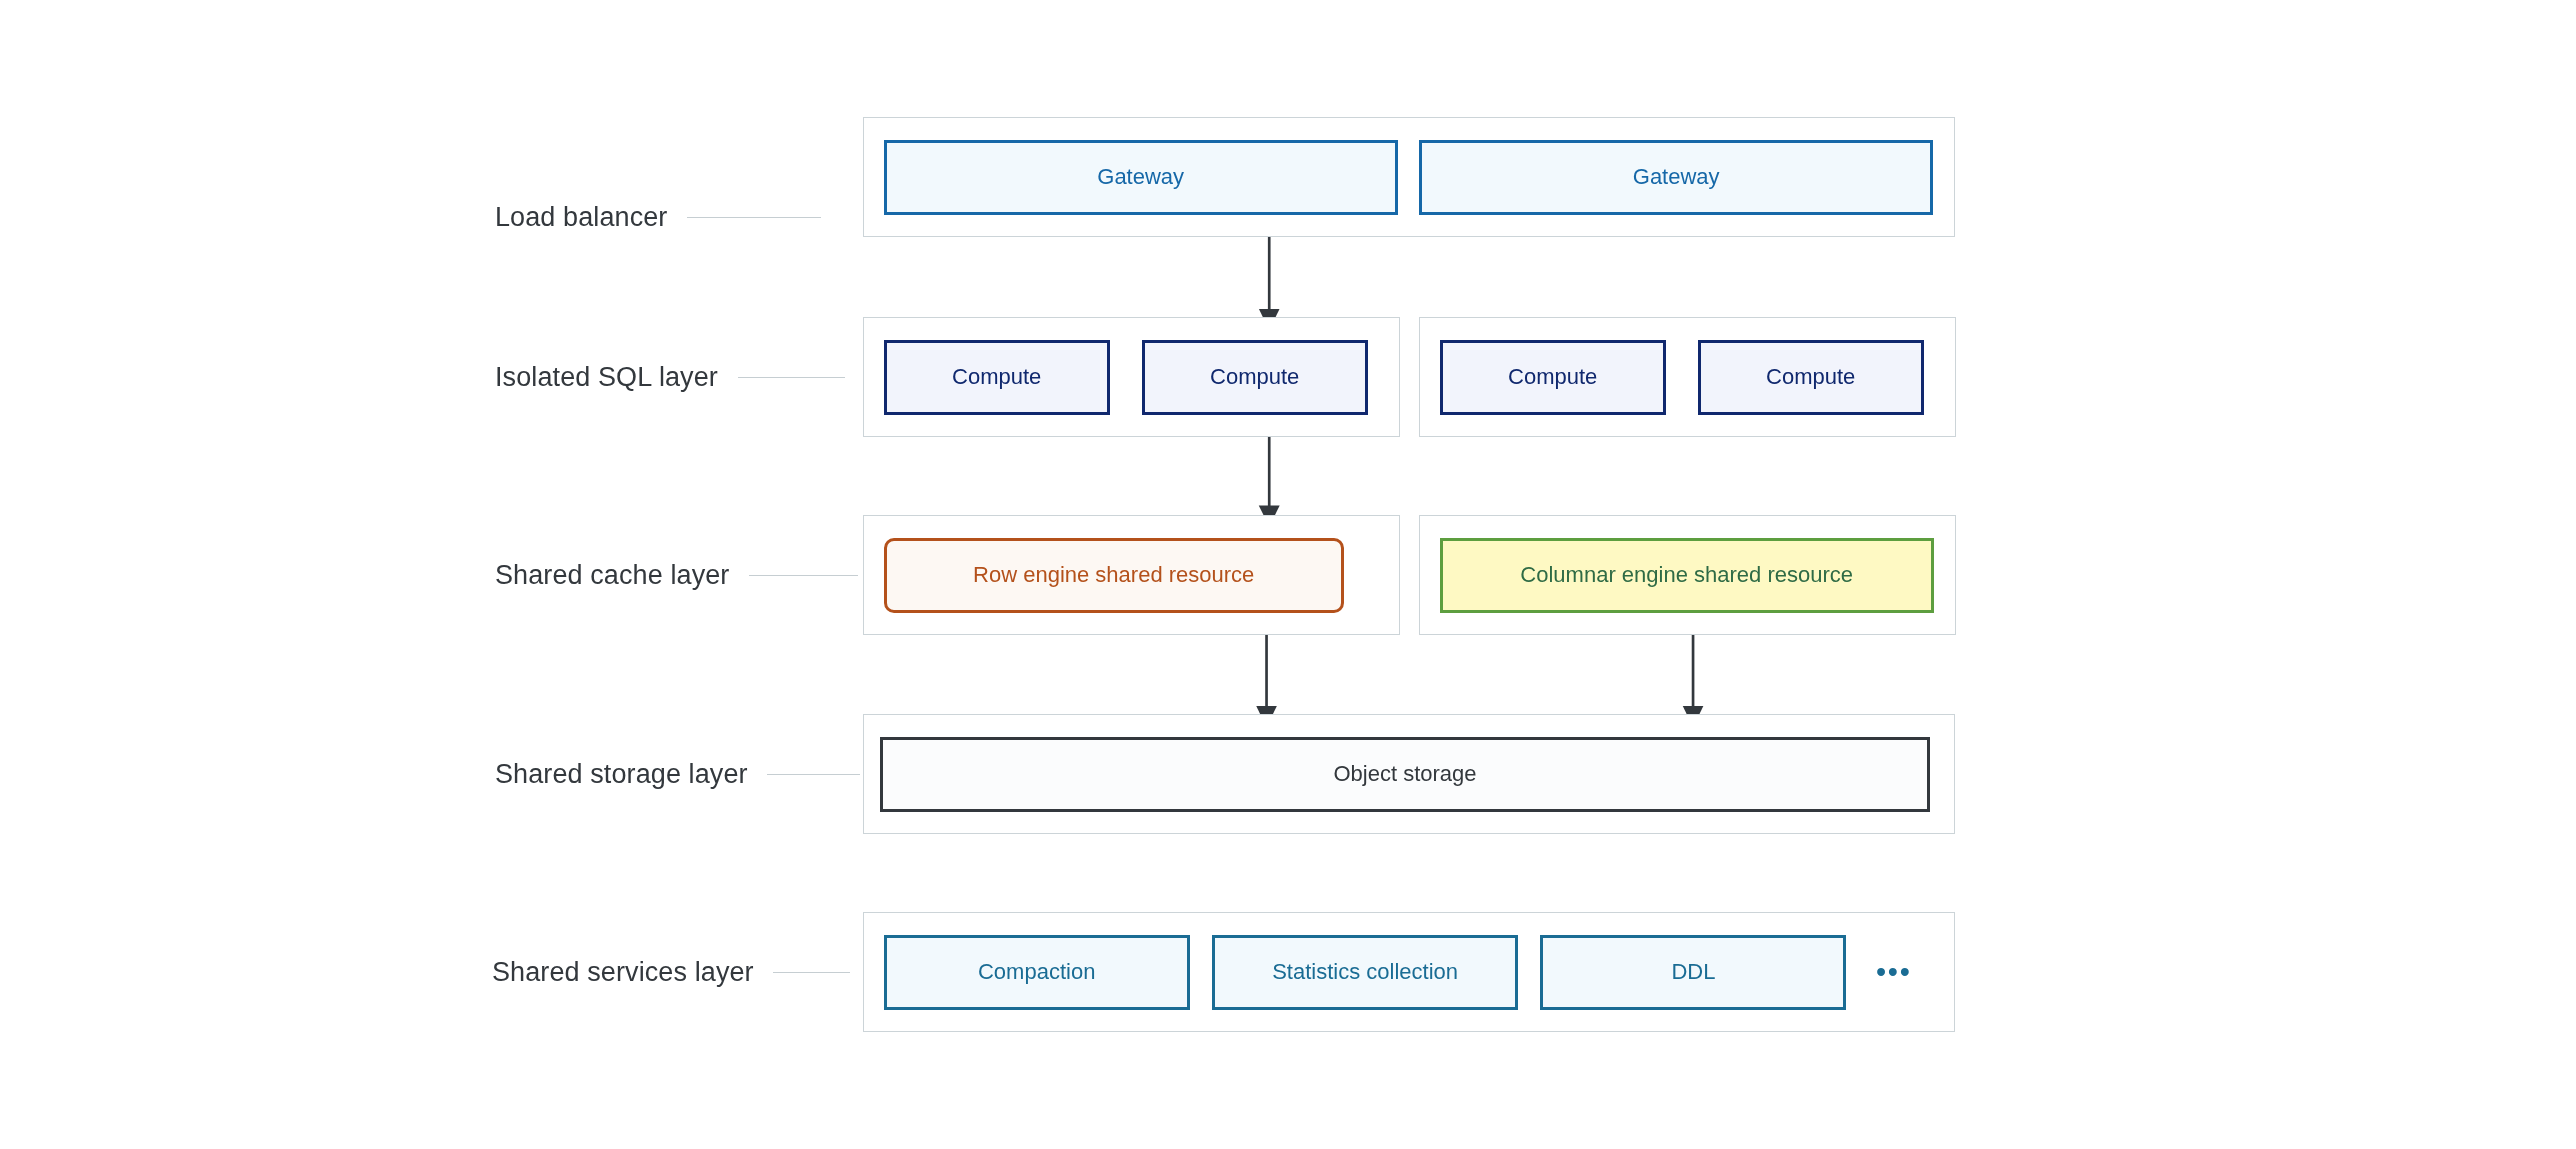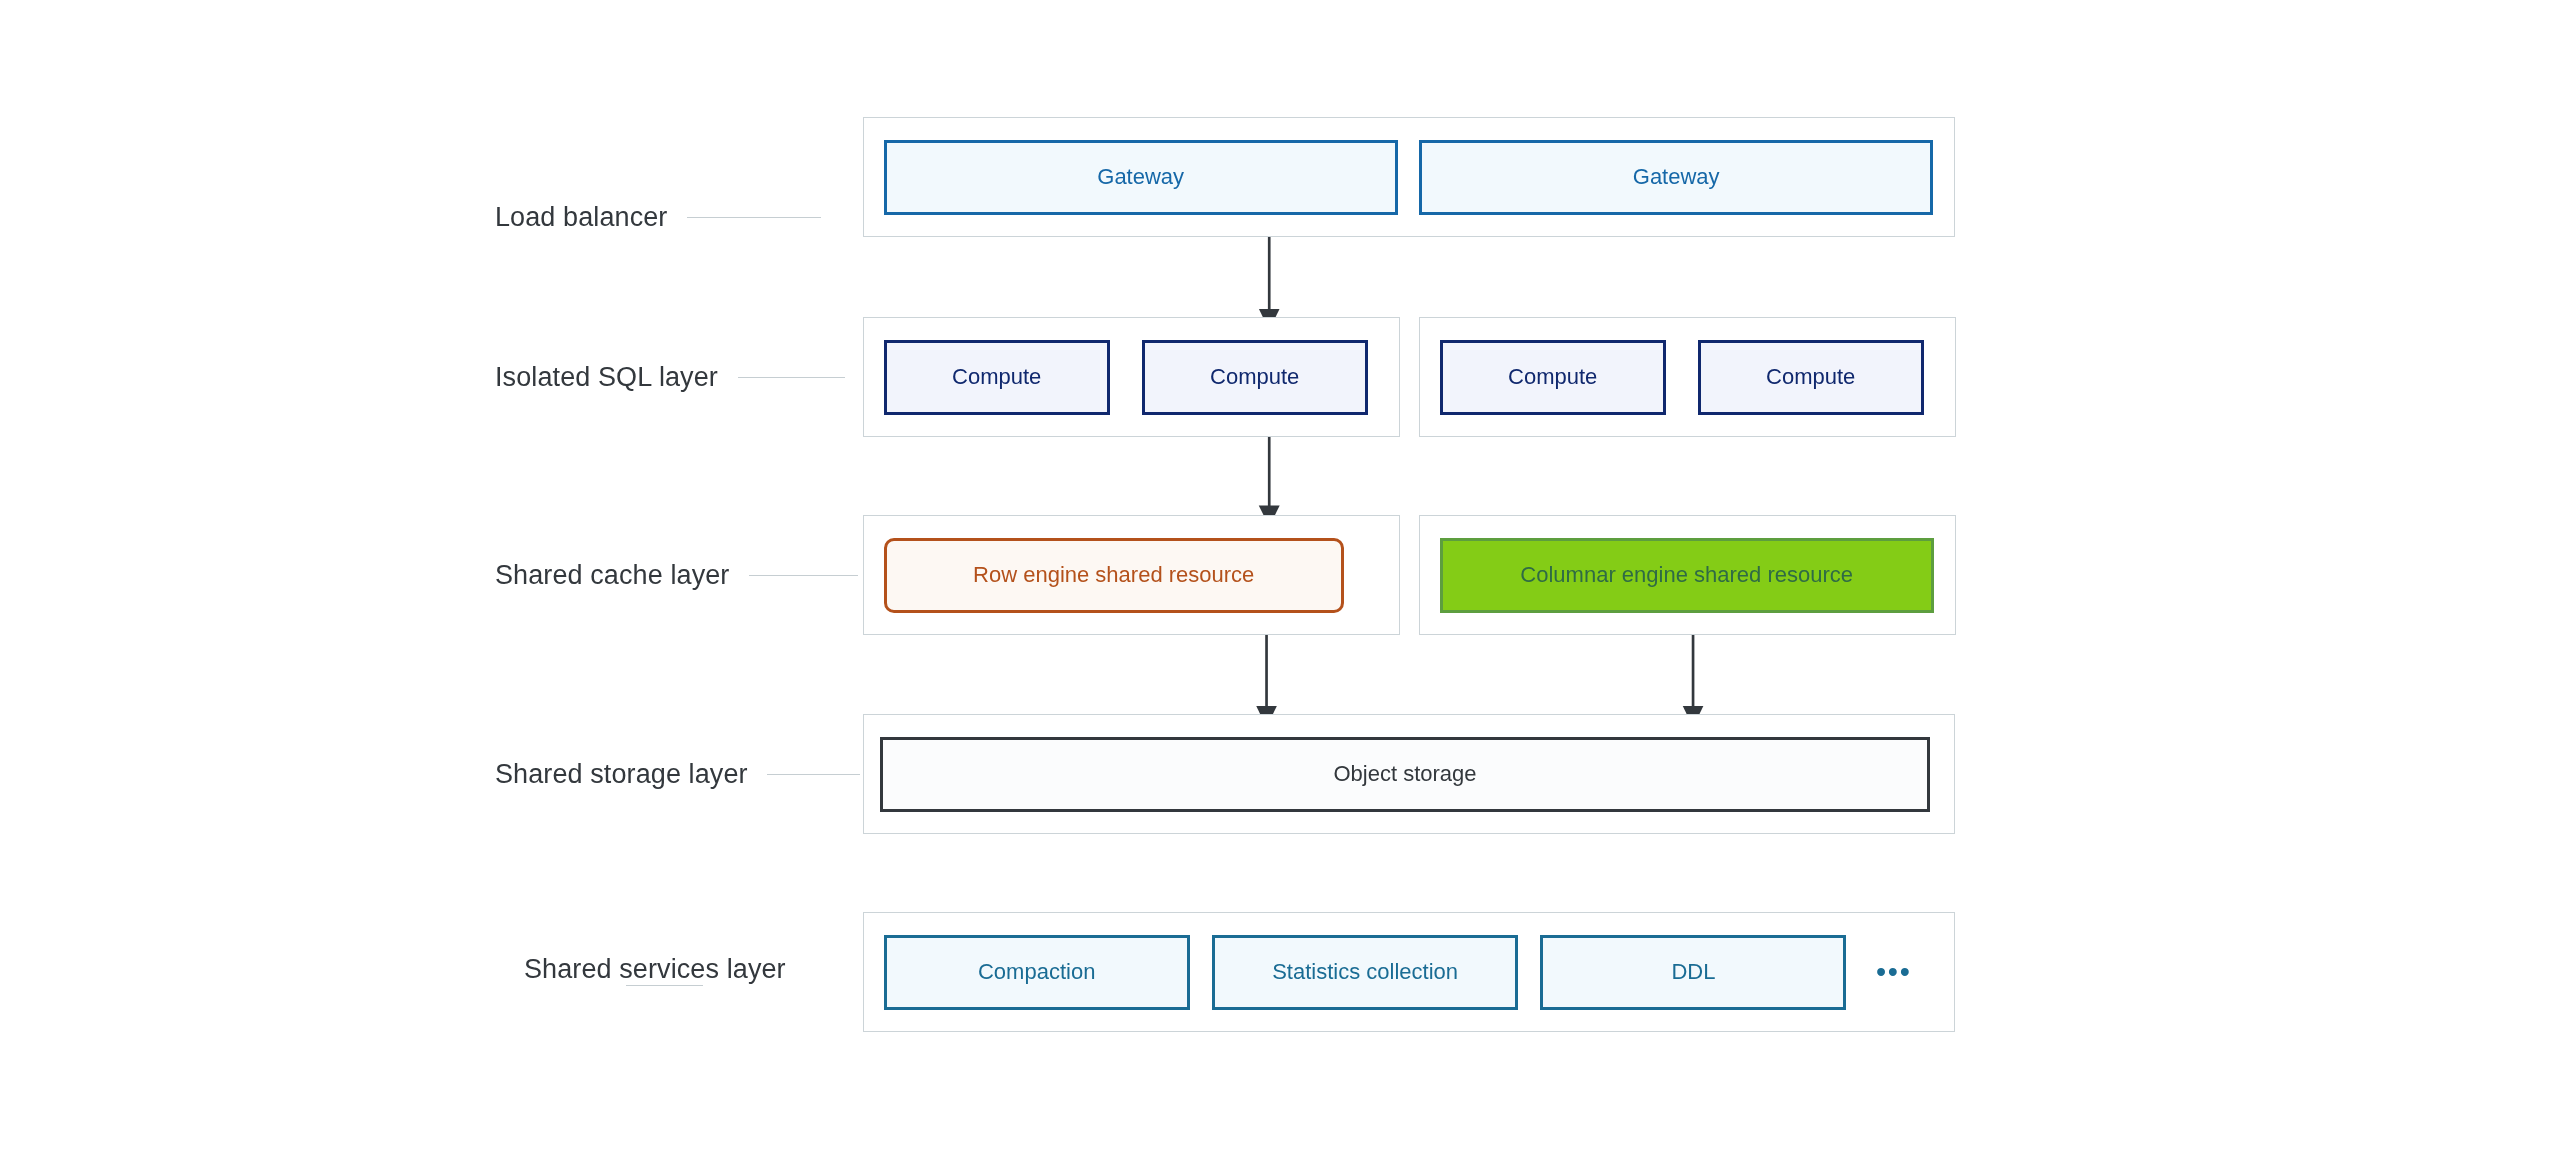--- a/index.html
+++ b/index.html
@@ -80,21 +80,21 @@
     background: #f2f4fc;
     color: #10286e;
   }
   .node.row-engine {
     border: 3.6px solid #b4511b;
     background: #fdf8f3;
     color: #b4511b;
   }
   .node.col-engine {
     border: 3.6px solid #5d9e3f;
-    background: #84cc16;
+    background: #fef9c3;
     color: #2f6b45;
   }
   .node.object-storage {
     border: 3.6px solid #33383d;
     background: #fbfcfd;
     color: #33383d;
   }
   .node.service {
     border: 3.6px solid #1a6c94;
     background: #f2f9fd;
@@ -190,21 +190,21 @@
     <span class="label-text">Shared storage layer</span>
     <span class="leader" style="width:93px;"></span>
   </div>
 
   <div class="group" style="left:863px; top:714px; width:1092px; height:120px; padding:0 16px;">
     <div class="node object-storage" style="width:1050px; height:75px;">
       <span>Object storage</span>
     </div>
   </div>
 
-  <div class="row-label" style="left:524px; top:954px;flex-direction:column;">
+  <div class="row-label" style="left:492px; top:954px;">
     <span class="label-text">Shared services layer</span>
     <span class="leader" style="width:77px;"></span>
   </div>
 
   <div class="group" style="left:863px; top:912px; width:1092px; height:120px; padding:0 19.7px; gap:22.4px;">
     <div class="node service" style="width:306px; height:75px;">
       <span>Compaction</span>
     </div>
     <div class="node service" style="width:306px; height:75px;">
       <span>Statistics collection</span>

